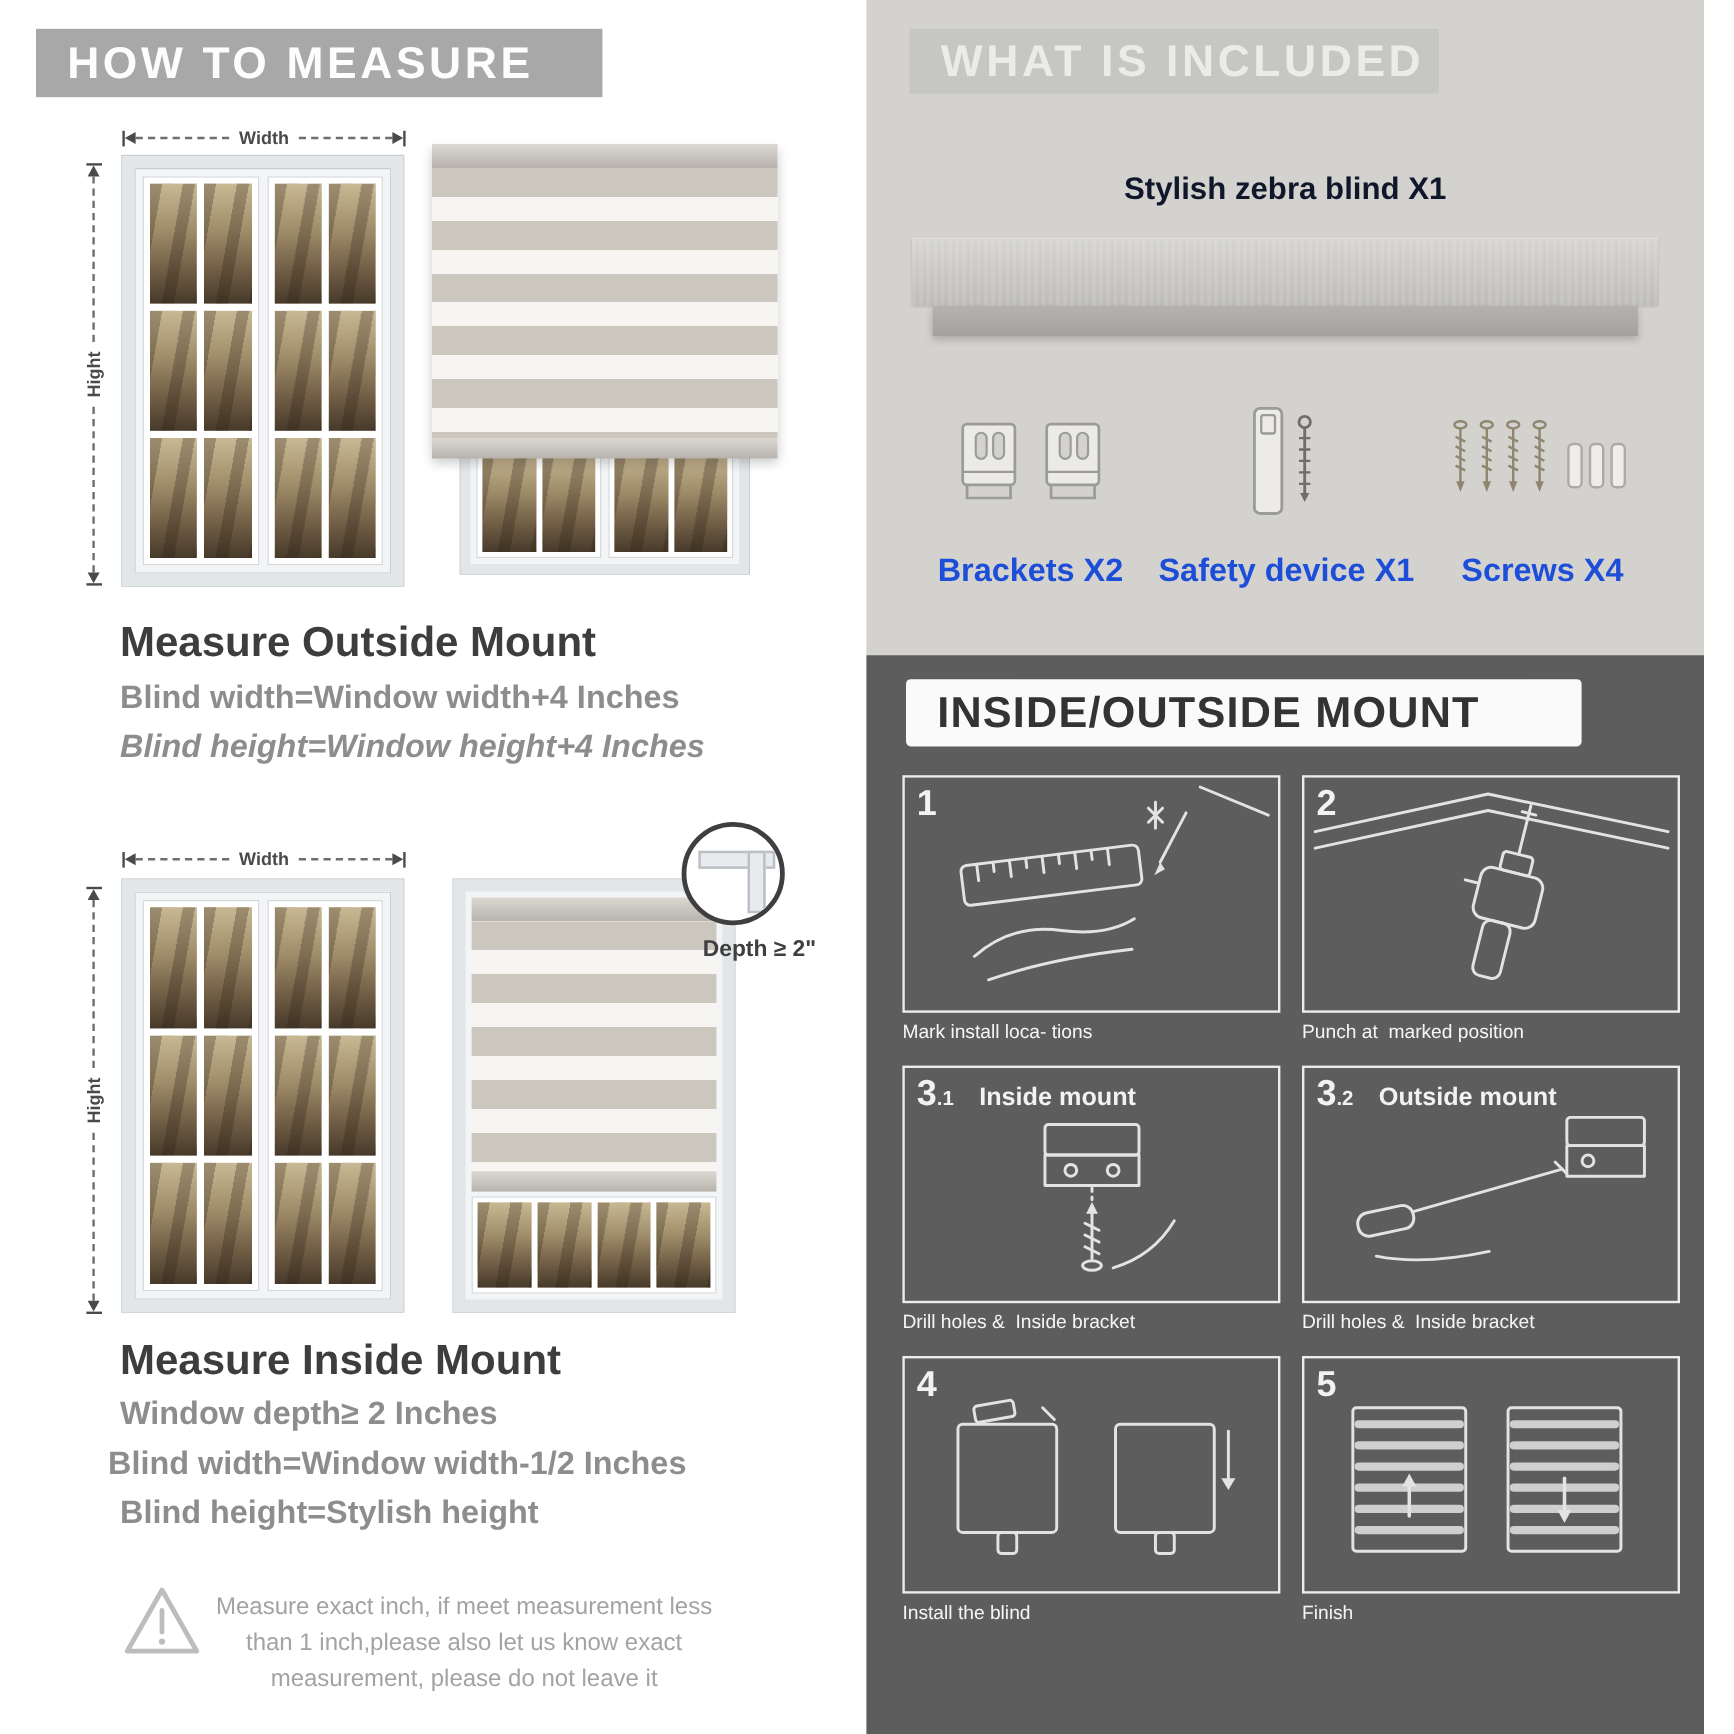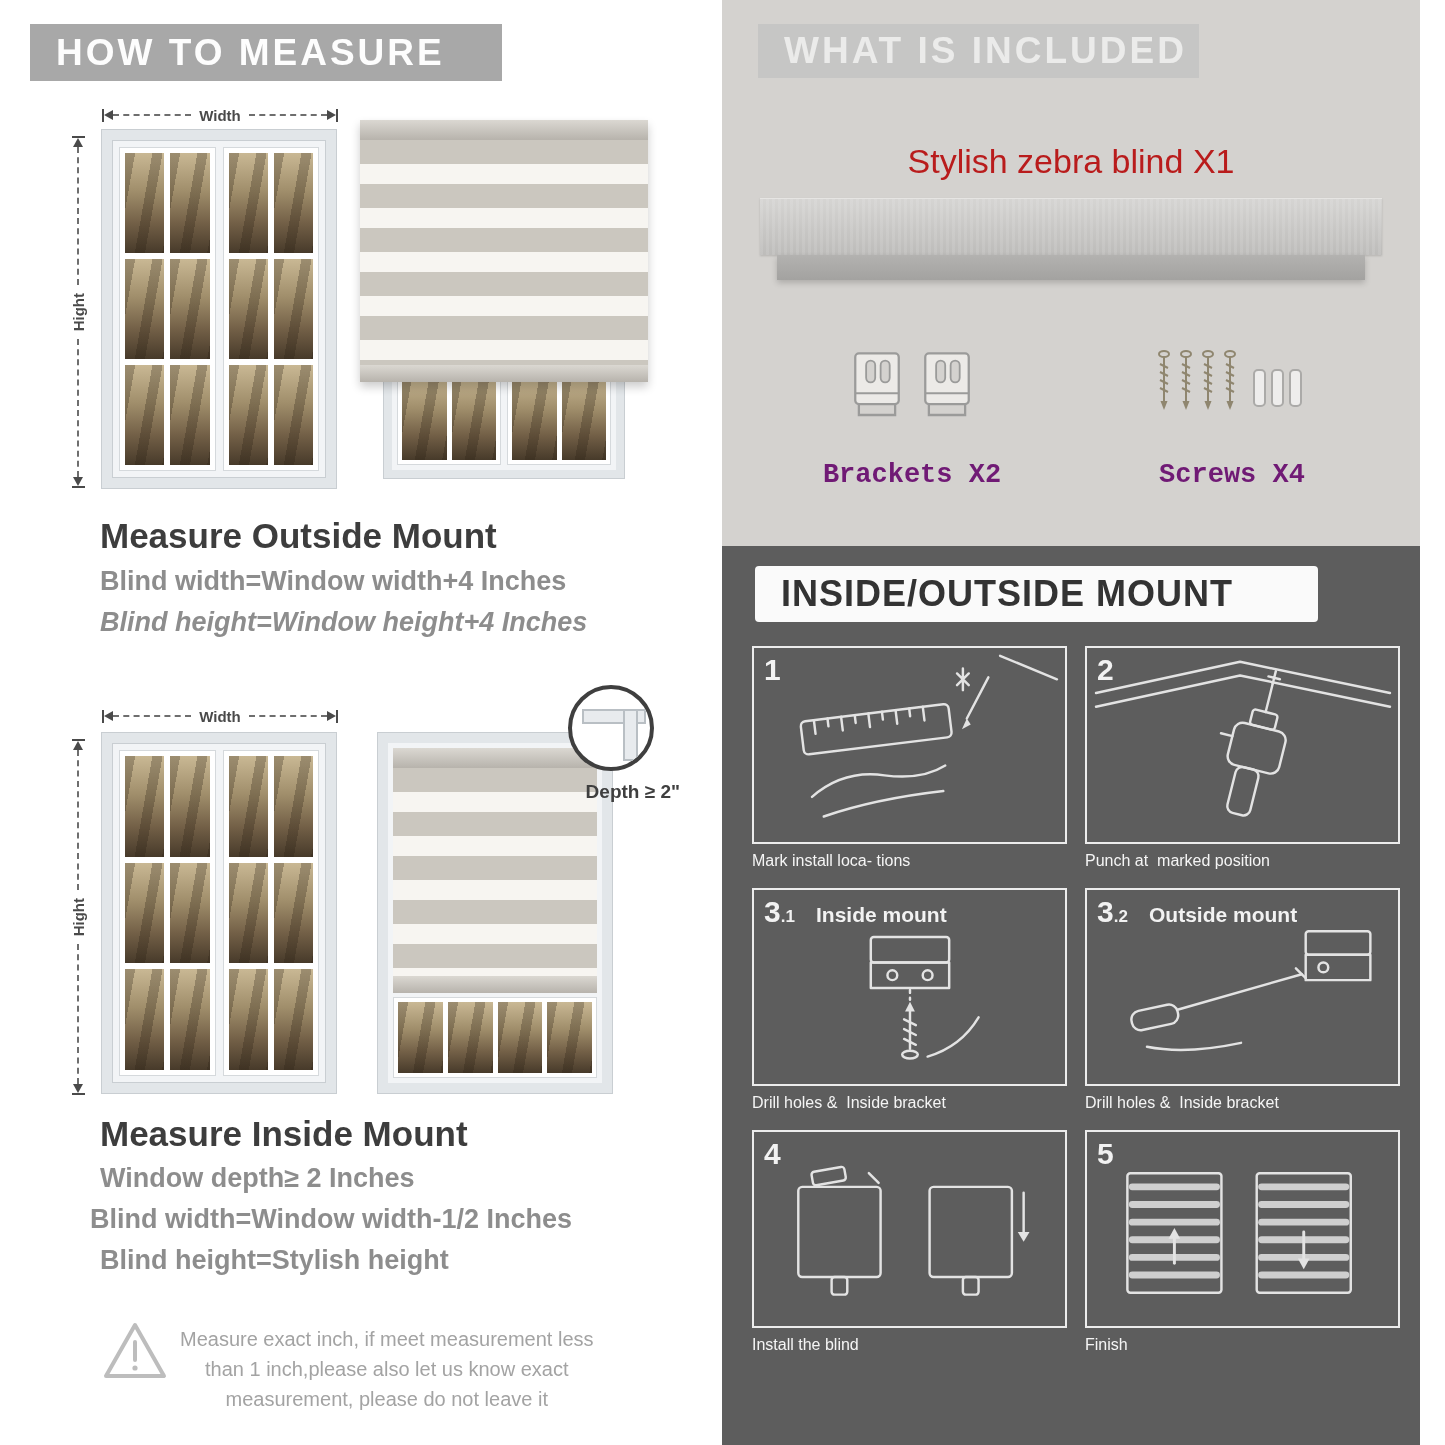--- a/index.html
+++ b/index.html
@@ -74,33 +74,33 @@
   .sec-title { position:absolute; font-size:35px; font-weight:bold; color:#3d3d3d; }
   .gray-line { position:absolute; font-size:27px; font-weight:bold; color:#8d8d8d; }
   .note-text { position:absolute; font-size:20px; color:#a3a3a3; line-height:30px; }
 
   
   .included { position:absolute; left:722px; top:0; width:698px; height:546px; background:#d4d2cf; }
   .included-header { position:absolute; left:36px; top:24px; width:441px; height:54px;
     background:#c6c6c5; color:#ebebea; font-size:37px; font-weight:bold; letter-spacing:3px;
     line-height:54px; padding-left:26px; }
   .product-label { position:absolute; left:0; top:142px; width:100%; text-align:center;
-    font-size:34px; font-weight:normal; color:#b91c1c; }
+    font-size:26px; font-weight:bold; color:#0f172a; }
   .headrail { position:absolute; left:38px; top:198px; width:622px; }
   .headrail .bar { height:57px;
     background:
       repeating-linear-gradient(90deg, rgba(255,255,255,0.10) 0 3px, rgba(0,0,0,0) 3px 6px),
       linear-gradient(180deg,#d6d5d3,#bdbcba);
     box-shadow:inset 0 1px 0 #e6e5e3, 0 1px 2px rgba(0,0,0,0.15); }
   .headrail .lip { margin:0 17px; height:25px;
     background:linear-gradient(180deg,#b3b2b0,#a3a2a0); box-shadow:0 3px 6px rgba(0,0,0,0.18); }
   .items { position:absolute; left:30px; top:322px; width:640px; display:flex; }
   .item { flex:1; text-align:center; }
   .item .art { height:128px; display:flex; align-items:center; justify-content:center; gap:12px; }
-  .item .ilabel { font-size:27px; font-weight:bold; color:#701a75; margin-top:10px;font-family:Liberation Mono, monospace; }
+  .item .ilabel { font-size:27px; font-weight:bold; color:#1d4ed8; margin-top:10px; }
 
   
   .mount { position:absolute; left:722px; top:546px; width:698px; height:899px; background:#5d5d5d; }
   .mount-header { position:absolute; left:33px; top:20px; width:563px; height:56px;
     background:#fafafa; color:#333; font-size:36px; font-weight:bold; letter-spacing:1px;
     line-height:56px; padding-left:26px; border-radius:4px; }
   .steps { position:absolute; left:30px; top:100px; width:648px;
     display:grid; grid-template-columns:315px 315px; column-gap:18px; row-gap:18px; }
   .panel { position:relative; height:198px; border:2px solid #ececec; }
   .panel .num { position:absolute; left:10px; top:5px; color:#f2f2f2; font-size:30px; font-weight:bold; z-index:2; }
@@ -280,20 +280,35 @@
             <rect x="8" y="6" width="48" height="56" rx="4" fill="#eceae7" stroke="#9b9b9a" stroke-width="2.5"></rect>
             <rect x="20" y="14" width="10" height="24" rx="5" fill="#d4d2cf" stroke="#9b9b9a" stroke-width="2"></rect>
             <rect x="36" y="14" width="10" height="24" rx="5" fill="#d4d2cf" stroke="#9b9b9a" stroke-width="2"></rect>
             <line x1="8" y1="50" x2="56" y2="50" stroke="#9b9b9a" stroke-width="2"></line>
             <path d="M12 62 v12 h40 v-12" fill="none" stroke="#9b9b9a" stroke-width="2.5"></path>
           </svg>
         </div>
         <div class="ilabel">Brackets X2</div>
       </div>
 
+      <div class="item">
+        <div class="art">
+          <svg width="80" height="100" viewBox="0 0 84 104">
+            <rect x="14" y="4" width="24" height="92" rx="5" fill="rgba(255,255,255,0.55)" stroke="#9b9b9a" stroke-width="2.5"></rect>
+            <rect x="20" y="10" width="12" height="16" rx="2" fill="none" stroke="#9b9b9a" stroke-width="2"></rect>
+            <g stroke="#6f6e6c" stroke-width="2.5" fill="none">
+              <circle cx="58" cy="16" r="5"></circle>
+              <line x1="58" y1="21" x2="58" y2="78"></line>
+              <path d="M53 30 h10 M53 40 h10 M53 50 h10 M53 60 h10 M53 70 h10" stroke-width="2"></path>
+              <path d="M58 86 l-4 -8 h8 z" fill="#6f6e6c" stroke="none"></path>
+            </g>
+          </svg>
+        </div>
+        <div class="ilabel">Safety device X1</div>
+      </div>
 
       <div class="item">
         <div class="art">
           <svg width="160" height="100" viewBox="0 0 160 100">
             <defs>
               <g id="sc" stroke="#8f866f" stroke-width="2" fill="none">
                 <ellipse cx="0" cy="4" rx="5" ry="3"></ellipse>
                 <line x1="0" y1="7" x2="0" y2="52"></line>
                 <path d="M-4 14 l8 4 M-4 22 l8 4 M-4 30 l8 4 M-4 38 l8 4"></path>
                 <path d="M0 60 l-3.5 -9 h7 z" fill="#8f866f" stroke="none"></path>

